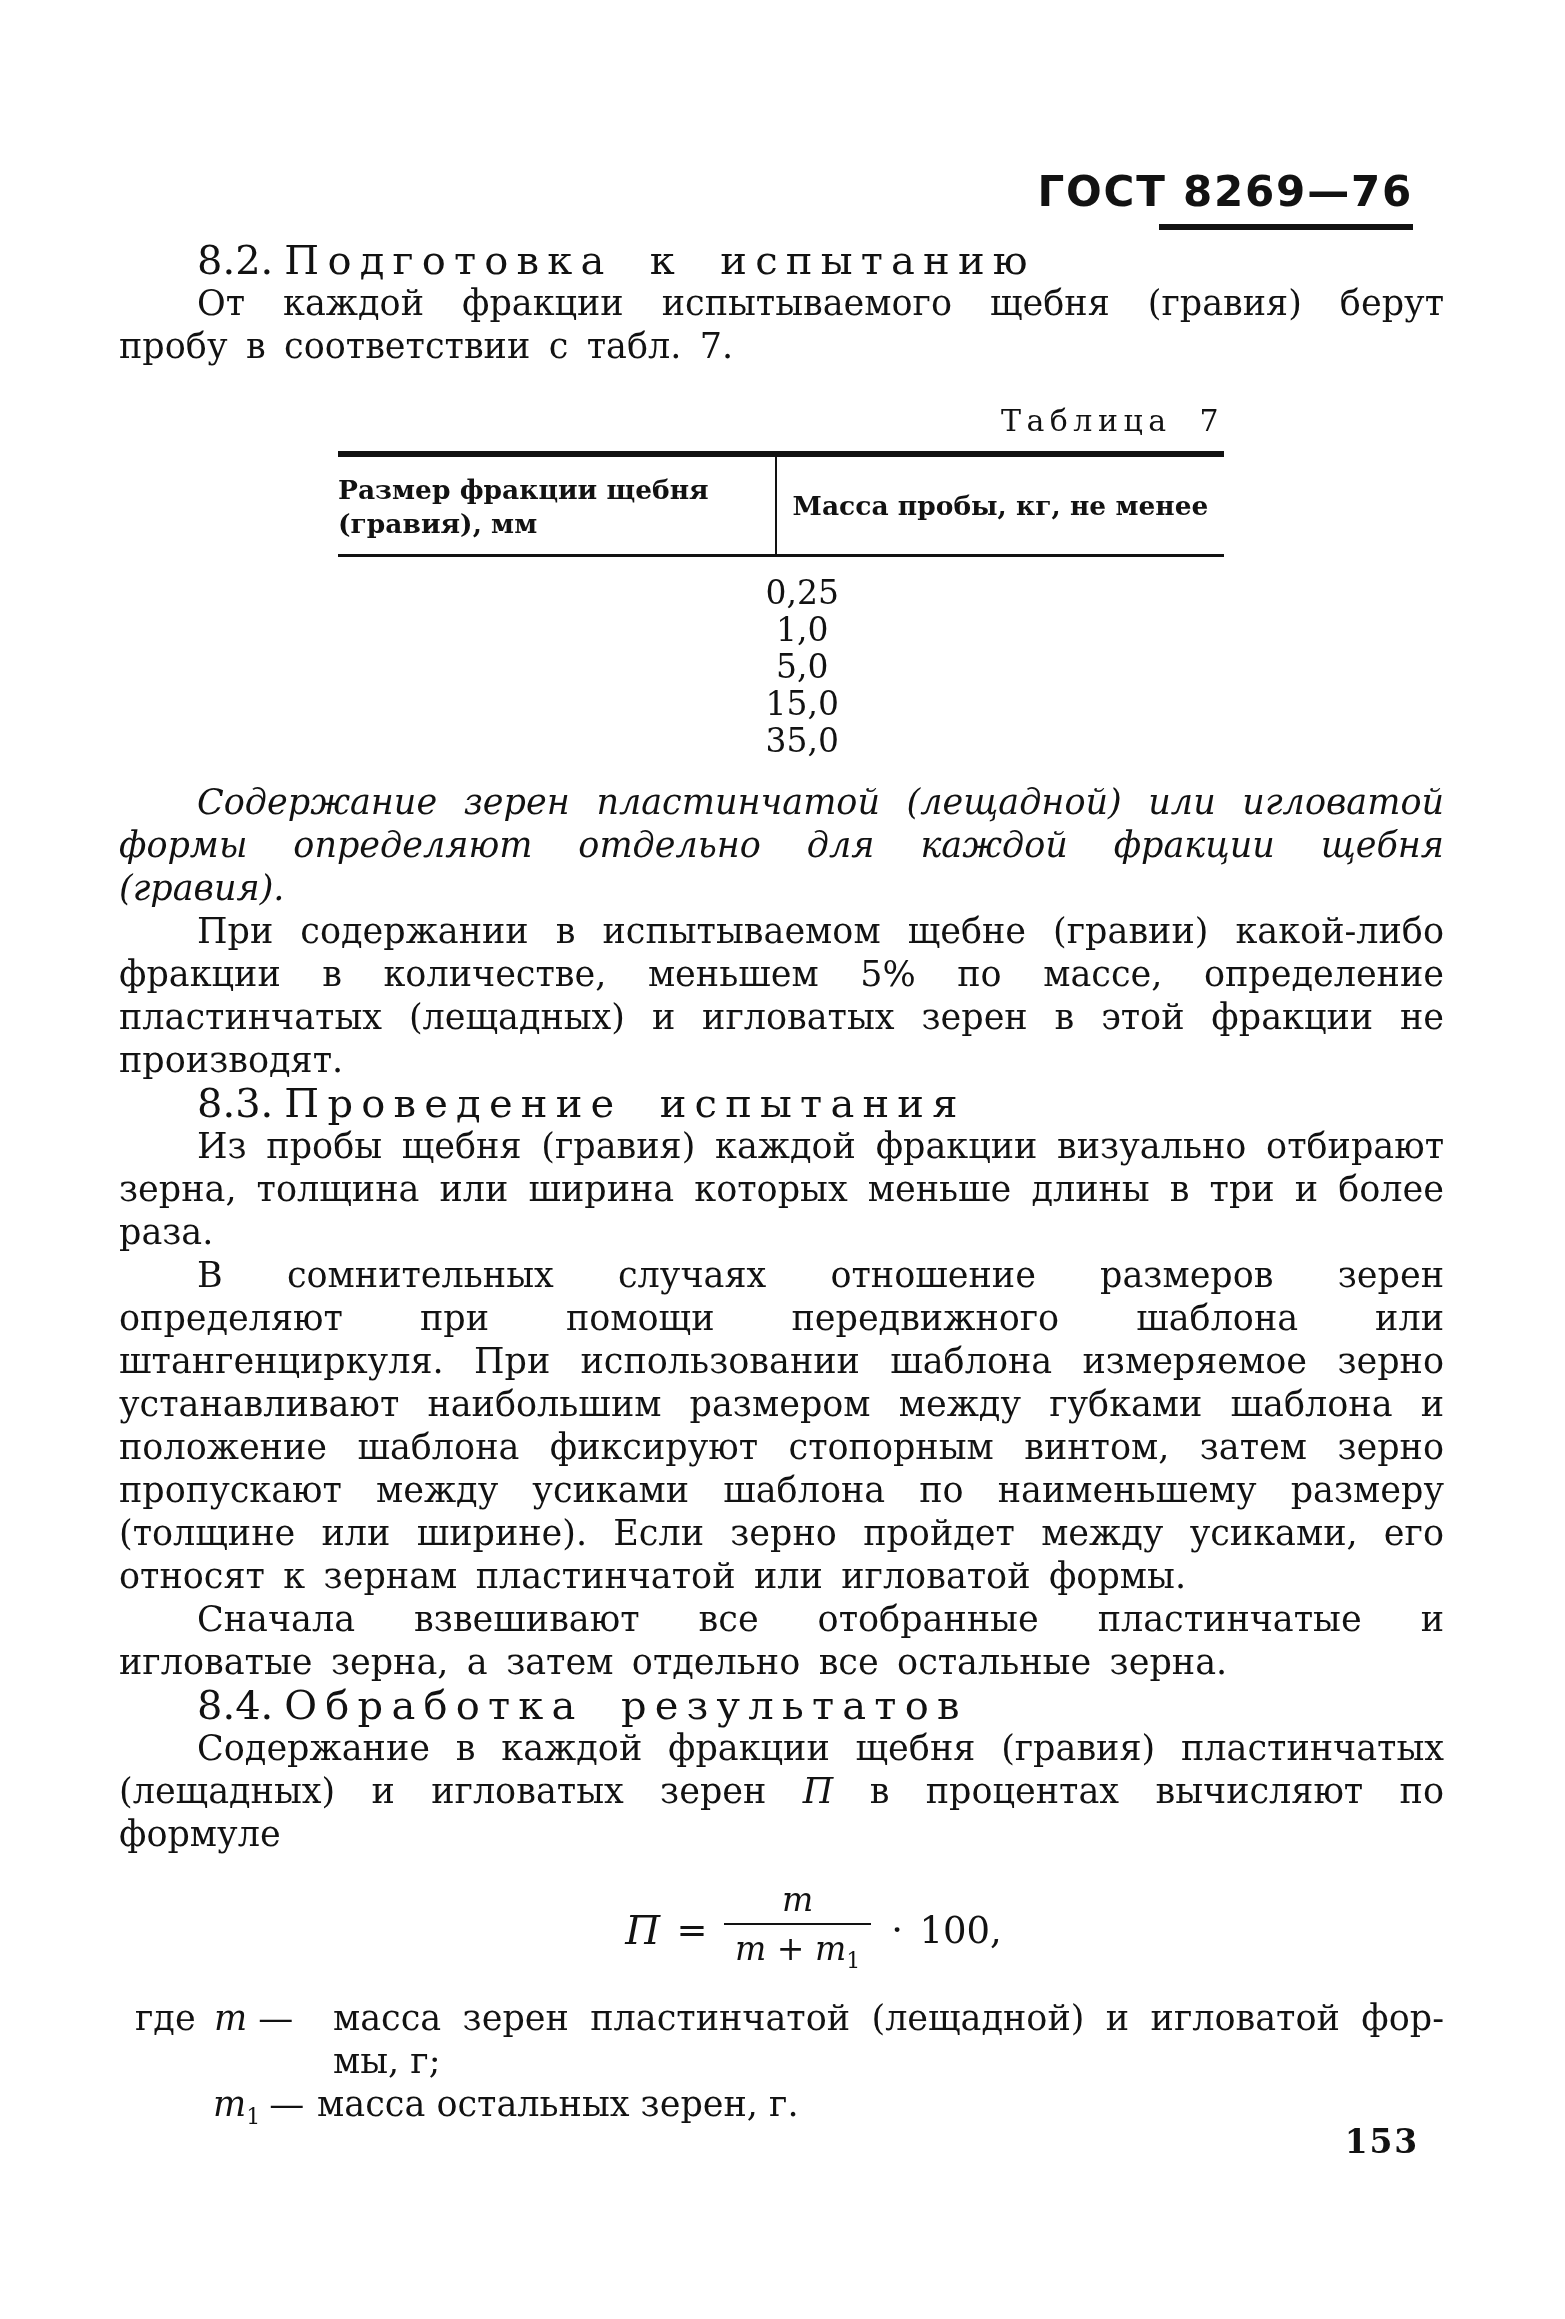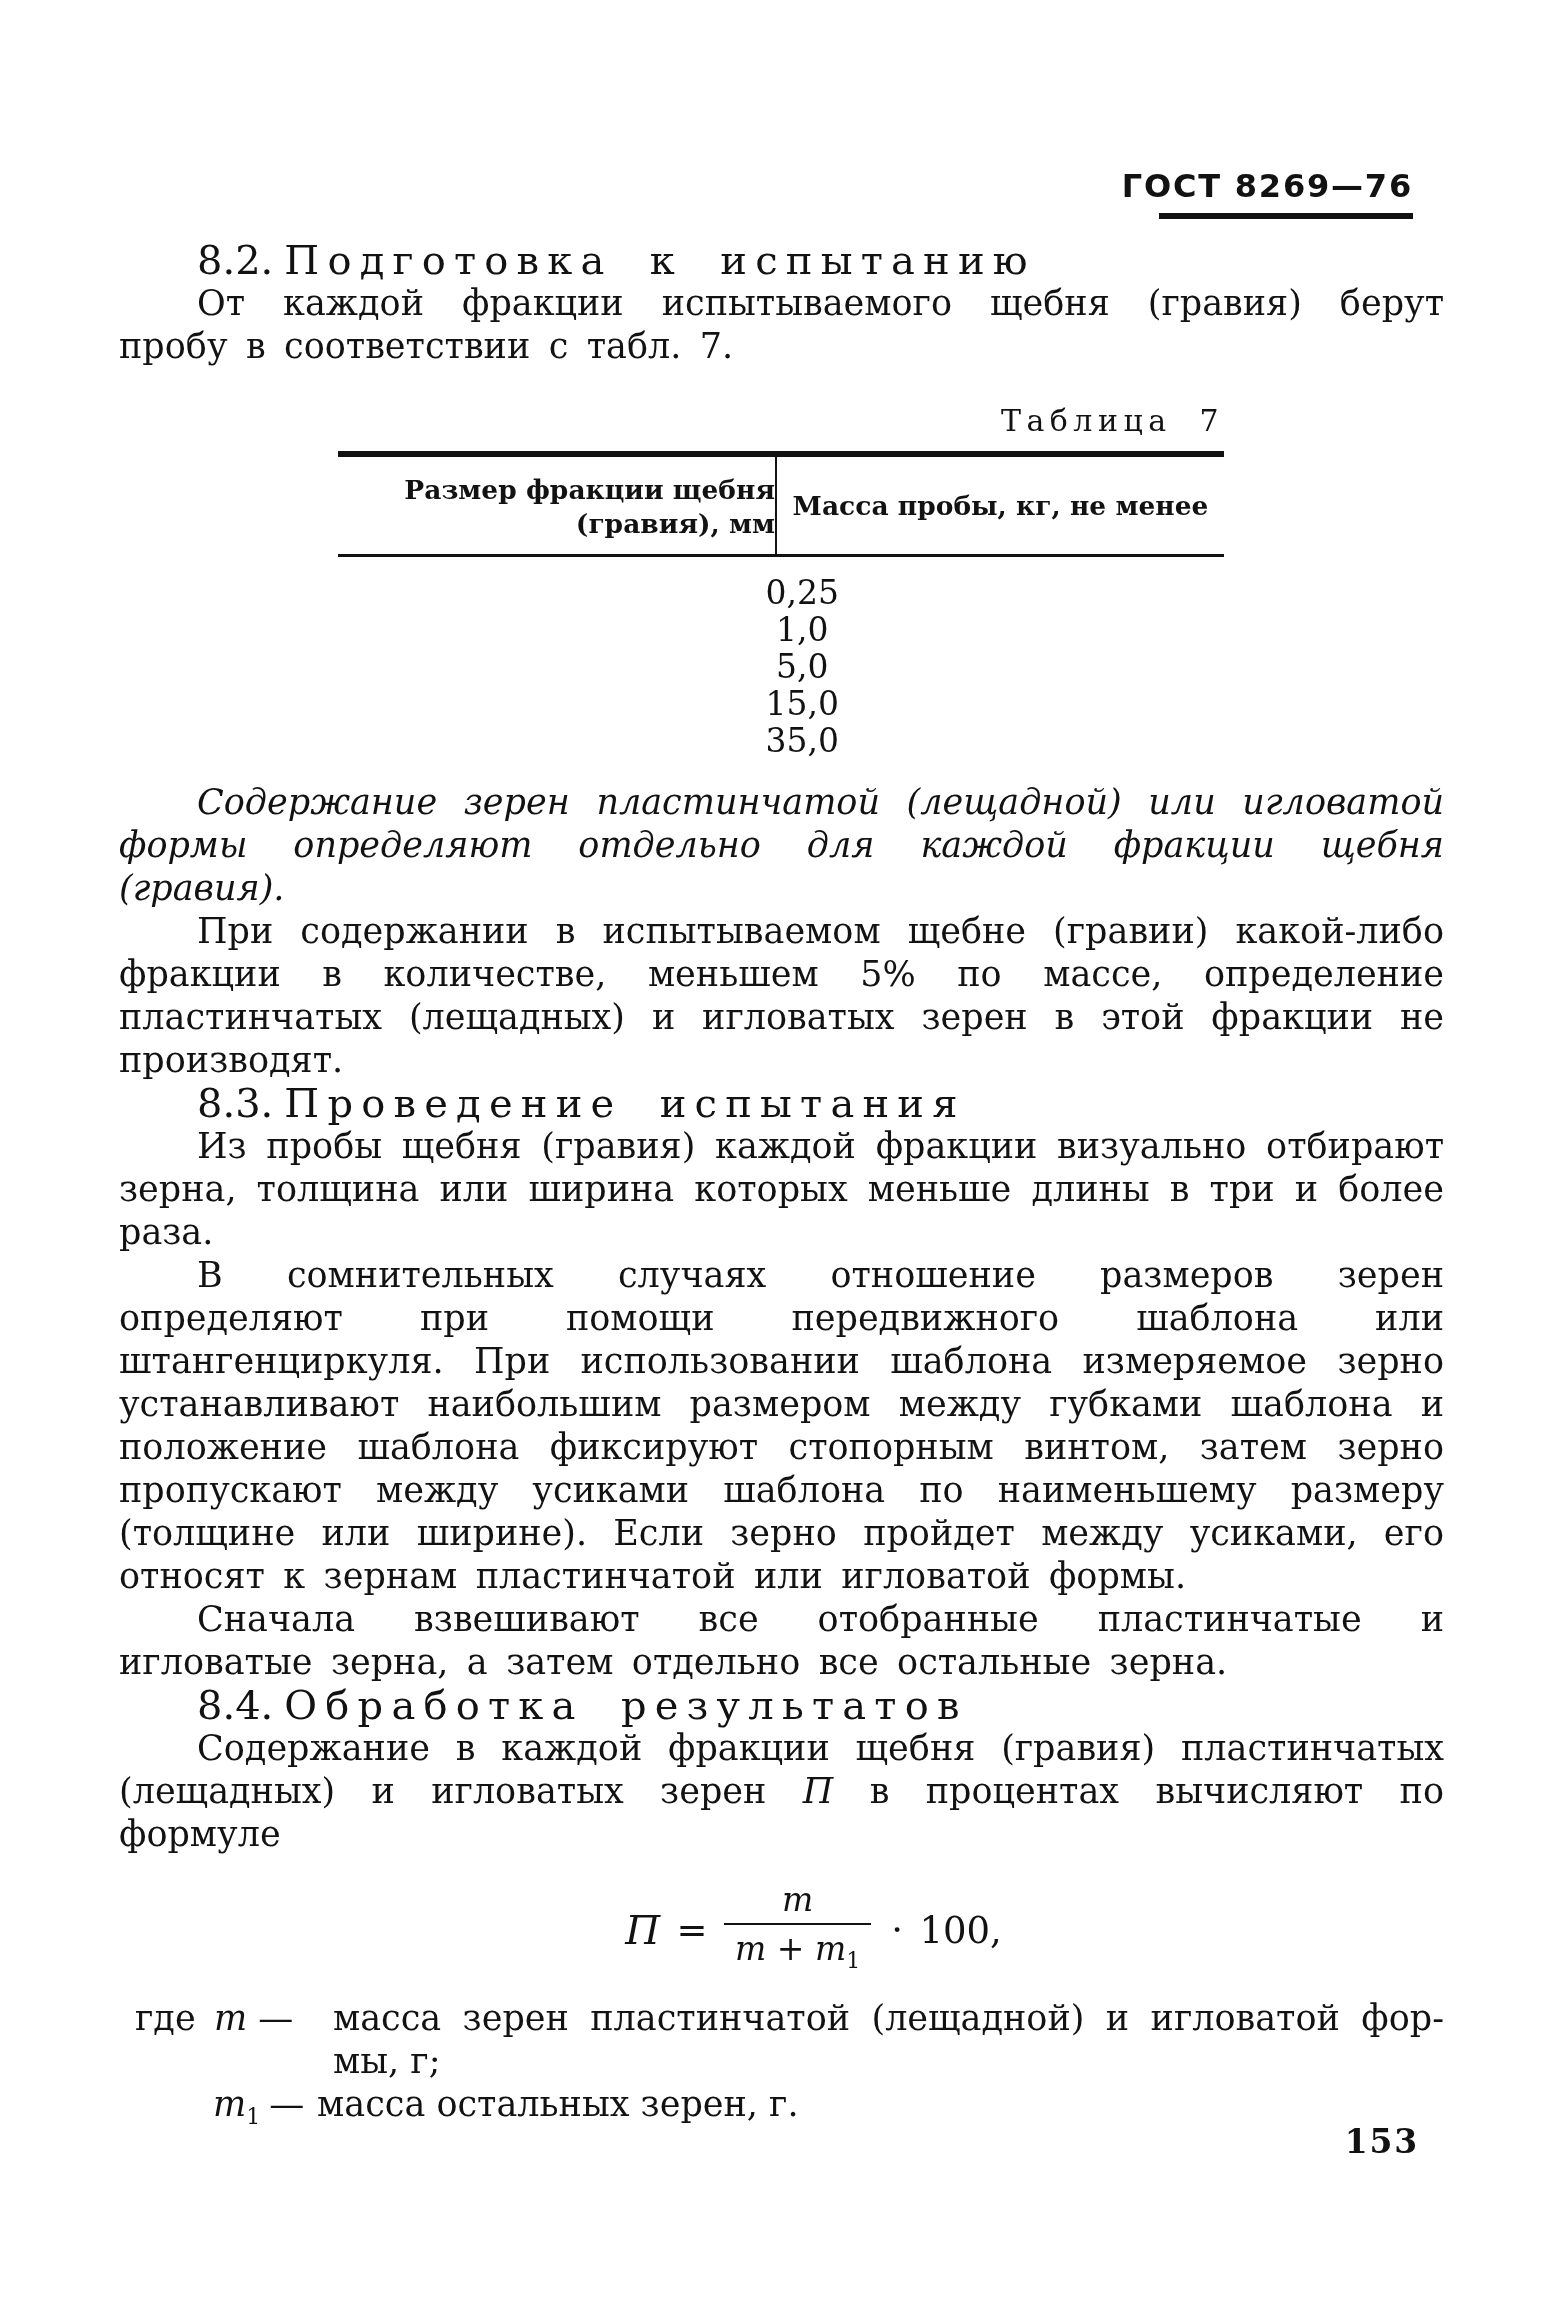--- a/index.html
+++ b/index.html
@@ -17,21 +17,21 @@
   
   .gost-head {
     position: absolute;
     top: 167px;
     right: 152px;
     text-align: right;
   }
   .gost-num {
     font-family: "DejaVu Sans", "Liberation Sans", sans-serif;
     font-weight: bold;
-    font-size: 32px;
+    font-size: 42px;
     letter-spacing: 1.8px;
     white-space: nowrap;
   }
   .gost-rule {
     margin-top: 8.2px;
     margin-left: auto;
     width: 254px;
     height: 0;
     border-top: 6.4px solid #121212;
   }
@@ -83,21 +83,21 @@
     display: flex;
     border-bottom: 3.7px solid #121212;
   }
   .th-left {
     box-sizing: border-box;
     width: 439px;
     border-right: 2.7px solid #121212;
     display: flex;
     flex-direction: column;
     justify-content: center;
-    align-items: flex-end;
+    align-items: flex-start;
     font-weight: bold;
     font-size: 26.5px;
     line-height: 34px;
     padding: 15.5px 0 13.7px 0;
   }
   .th-right {
     flex: 1;
     display: flex;
     align-items: center;
     justify-content: center;

